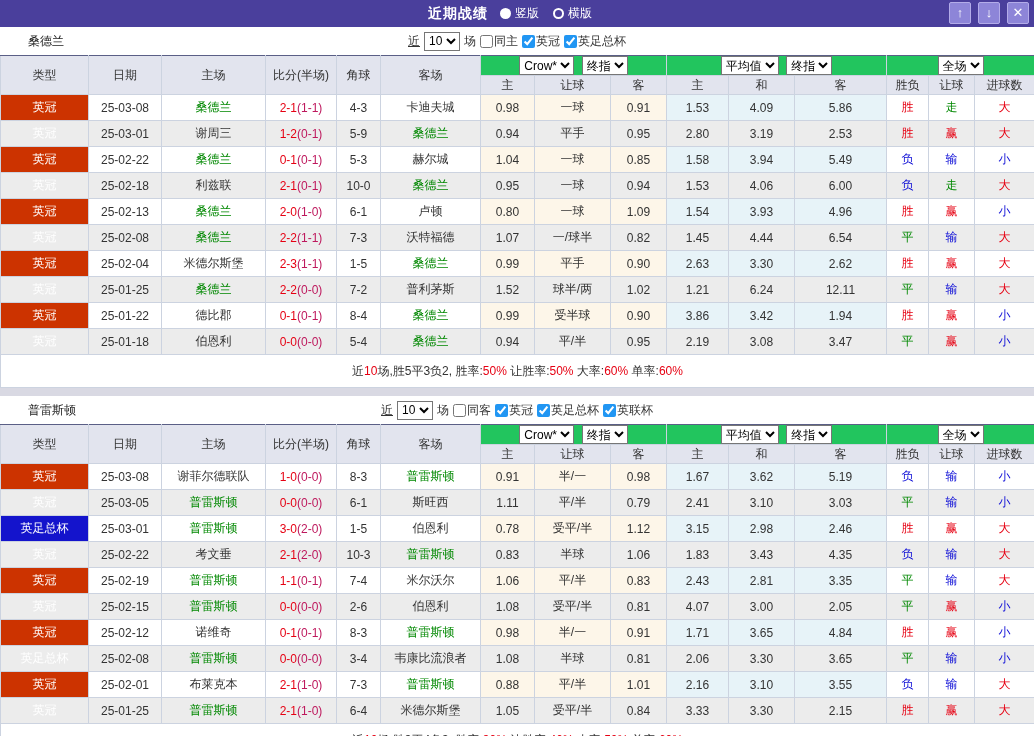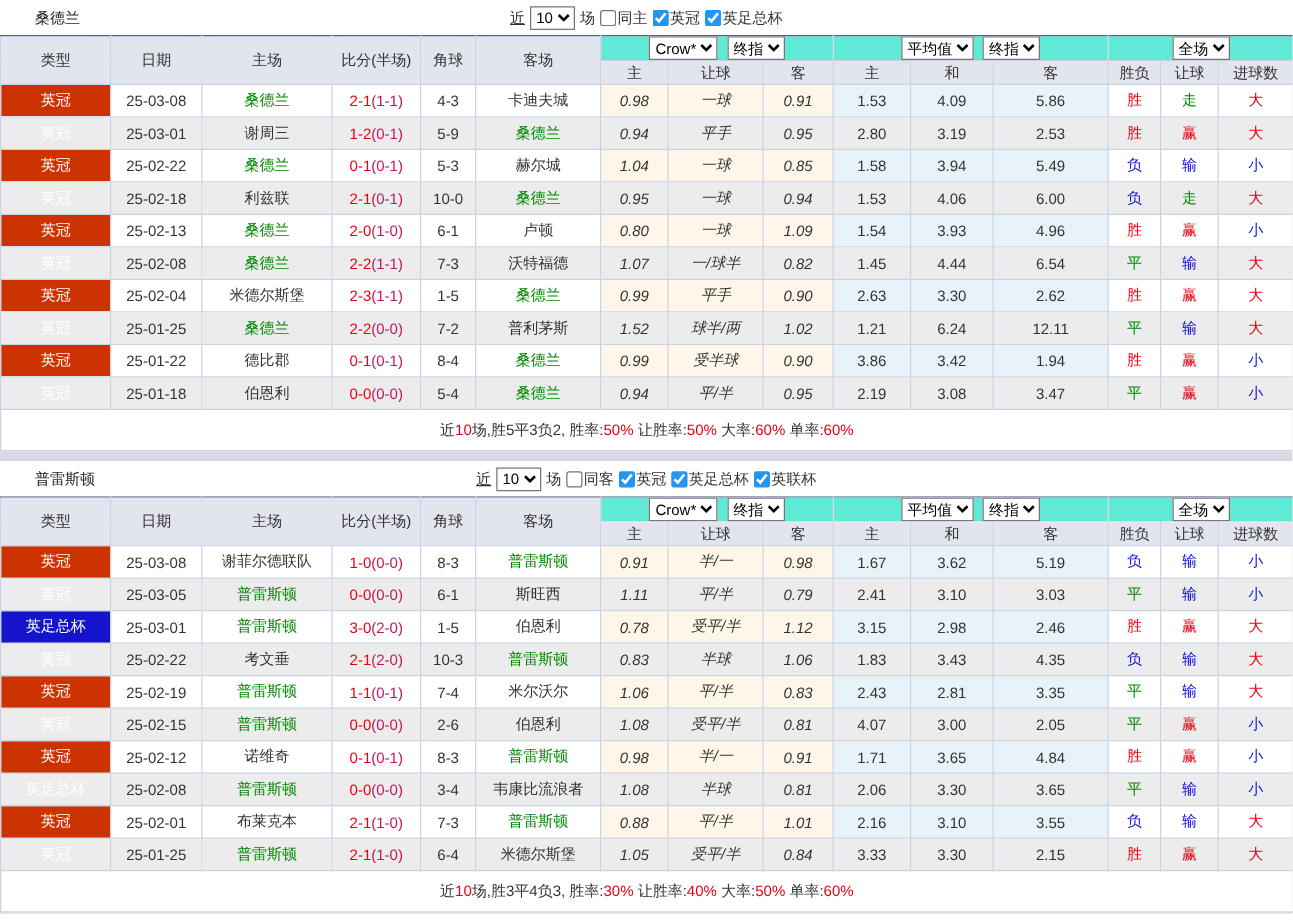--- a/index.html
+++ b/index.html
@@ -40,46 +40,62 @@
   .cb input { width:13px; height:13px; accent-color:#2196f3; margin-right:1px; cursor:pointer; }
 
   
   table.stats { width:1034px; table-layout:fixed; border-collapse:collapse; }
   .stats th, .stats td {
     border:1px solid #ccd3e0; text-align:center; padding:0;
     overflow:hidden; white-space:nowrap; font-weight:normal;
   }
   .stats thead tr:first-child th { border-top:1px solid #5a5f86; }
   .stats thead th { background:#e2e4ee; }
-  .stats thead .selcell { background:#5eead4; height:20px; }
+  .stats thead .selcell { background:#22c55e; height:20px; }
   .stats thead .selcell select { height:19px; font-size:12px; border:1px solid #767676; background:#fff; margin:0 2px; }
   .stats thead .sub th { height:19px; }
   .stats tbody td { height:26px; background:#fff; }
   .stats tbody tr.even td { background:#ececec; }
-  .stats tbody td.cream { background:#fdf6e9;font-style:italic; }
+  .stats tbody td.cream { background:#fdf6e9; }
   .stats tbody td.lblue { background:#e7f3f8; }
   .stats tbody td.badge-red { background:#cc3300; color:#fff; }
   .stats tbody td.badge-blue { background:#1414cc; color:#fff; }
   .self { color:#008800; }
   .score-main { color:#e60012; }
   .score-half { color:#be185d; }
   .c-red { color:#e60012; }
   .c-green { color:#008800; }
   .c-blue { color:#0b0bd6; }
   .stats tfoot td { height:33px; background:#fff; }
   .seg-d { color:#333; }
   .seg-r { color:#e60012; }
 
   .gap { height:8px; background:#d9d9e3; }
 </style>
 </head>
 <body>
 
 <div class="app">
 
+  <div class="titlebar">
+    <span class="title">近期战绩</span>
+    <span class="radio on">
+      <span class="dot"></span>
+      <span>竖版</span>
+    </span>
+    <span class="radio off">
+      <span class="dot"></span>
+      <span>横版</span>
+    </span>
+    <div class="tb-buttons">
+      <div class="tb-btn"><span>↑</span></div>
+      <div class="tb-btn"><span>↓</span></div>
+      <div class="tb-btn"><span>✕</span></div>
+    </div>
+  </div>
 
   <div class="section">
     <div class="team-row">
       <span class="team-name">桑德兰</span>
       <div class="filters">
           <span class="near">近</span>
           <select><option>10</option></select>
           <span>场</span>
           <label class="cb">
             <input type="checkbox" style="">

